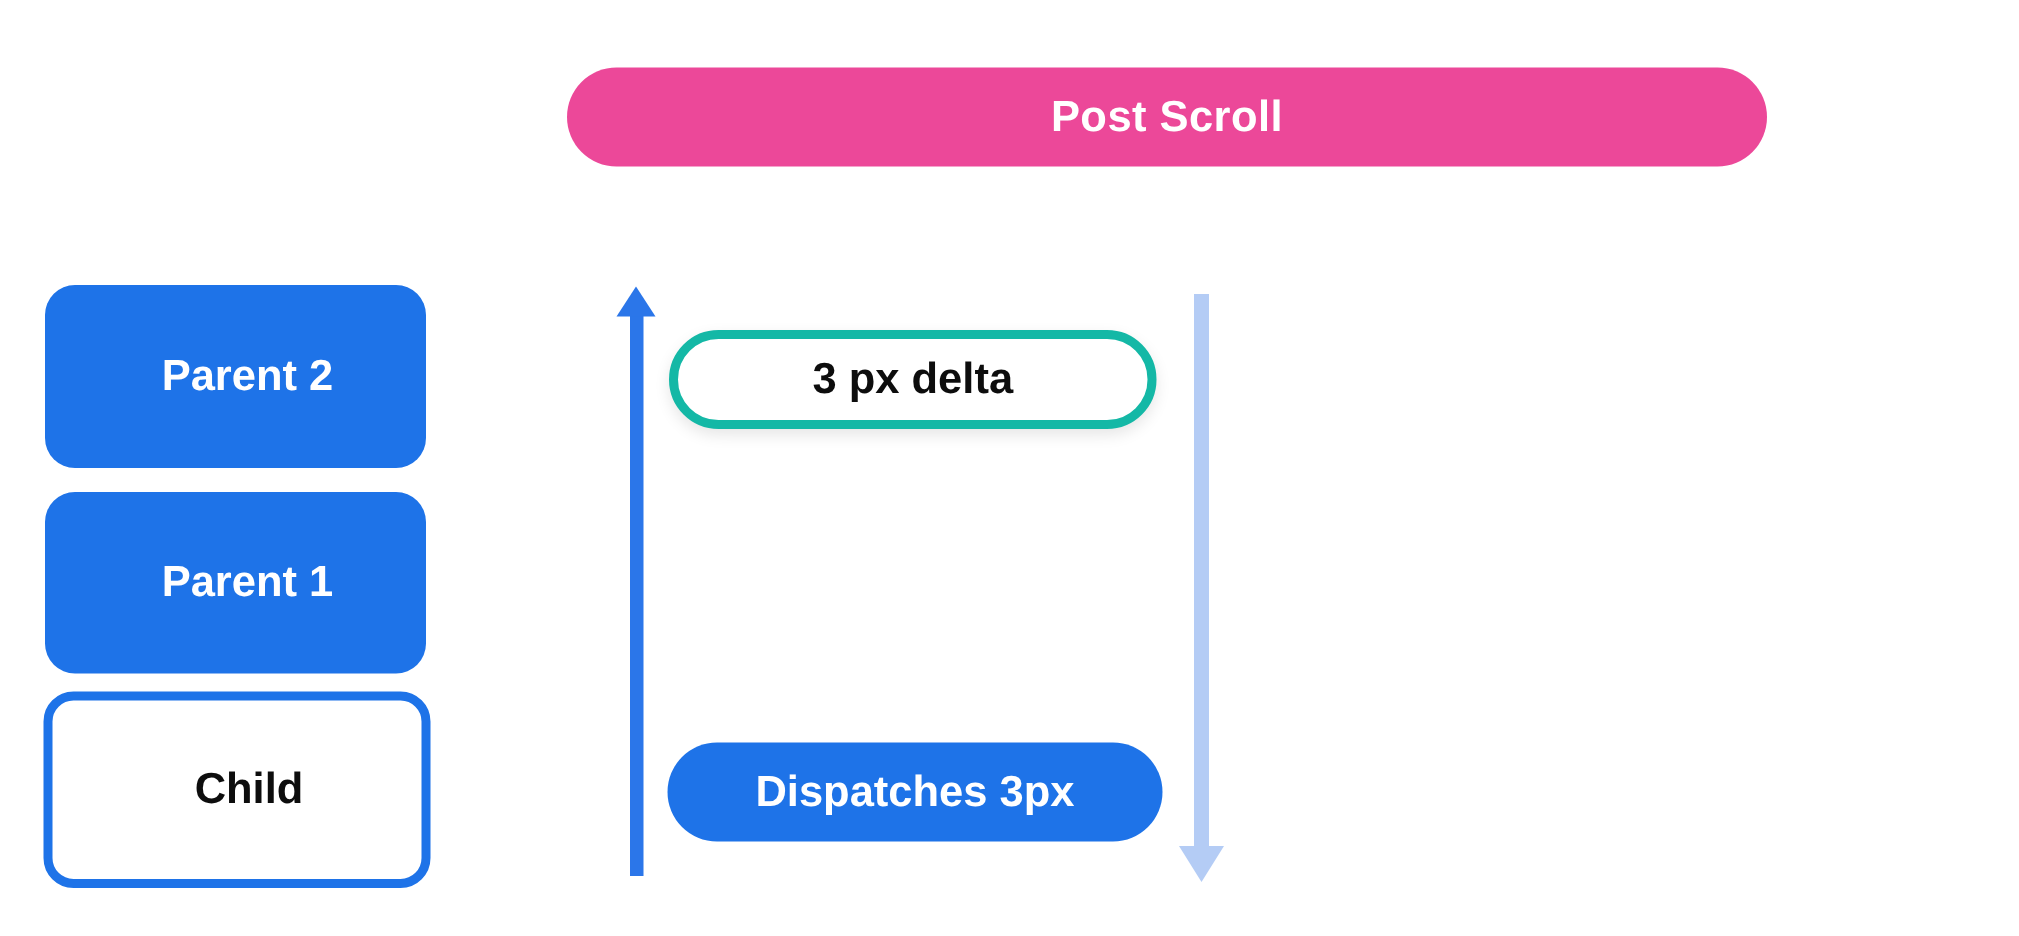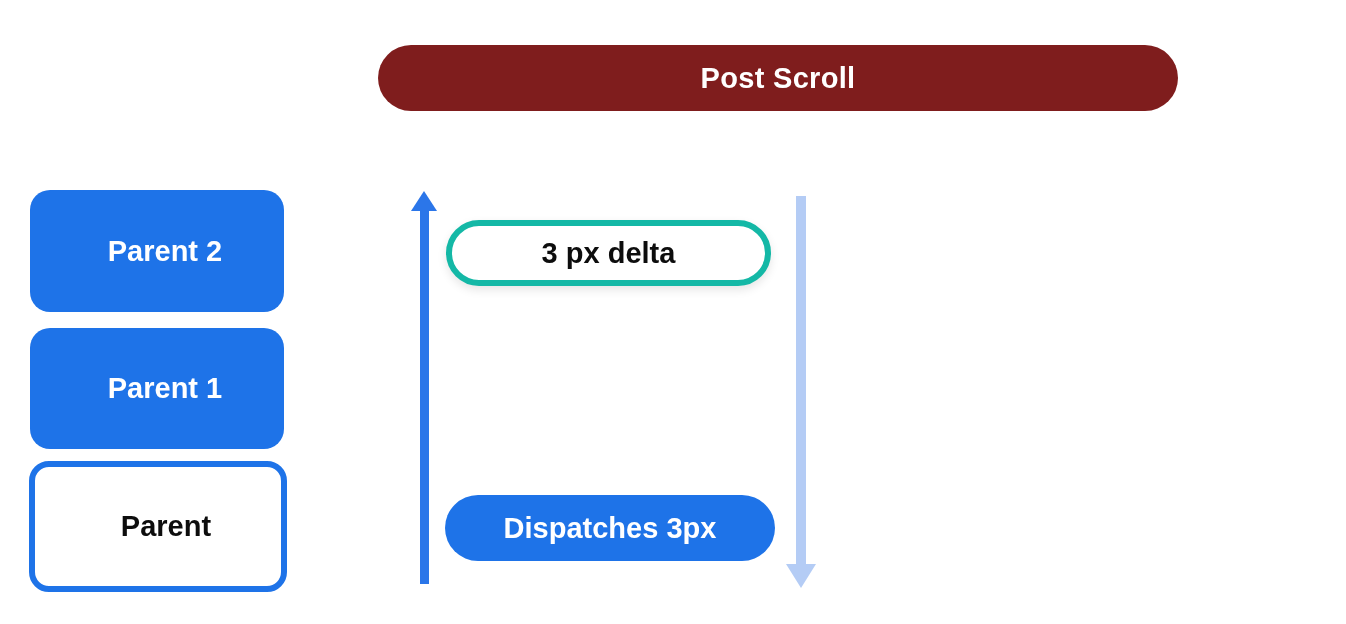--- a/index.html
+++ b/index.html
@@ -16,21 +16,21 @@
     overflow: hidden;
   }
 
   
   .banner {
     position: absolute;
     left: 378px;
     top: 45px;
     width: 800px;
     height: 66px;
-    background: #7f1d1d;
+    background: #ec4899;
     border-radius: 33px;
     display: flex;
     align-items: center;
     justify-content: center;
     color: #ffffff;
     font-size: 29px;
     font-weight: 700;
     letter-spacing: 0.3px;
   }
 
@@ -140,21 +140,21 @@
 
   <div class="stack-box filled" id="box-parent-2">
     <span>Parent 2</span>
   </div>
 
   <div class="stack-box filled" id="box-parent-1">
     <span>Parent 1</span>
   </div>
 
   <div class="stack-box outlined" id="box-child">
-    <span>Parent</span>
+    <span>Child</span>
   </div>
 
   <div class="arrow" id="up-arrow">
     <div class="shaft"></div>
     <div class="head"></div>
   </div>
 
   <div class="arrow" id="down-arrow">
     <div class="shaft"></div>
     <div class="head"></div>

